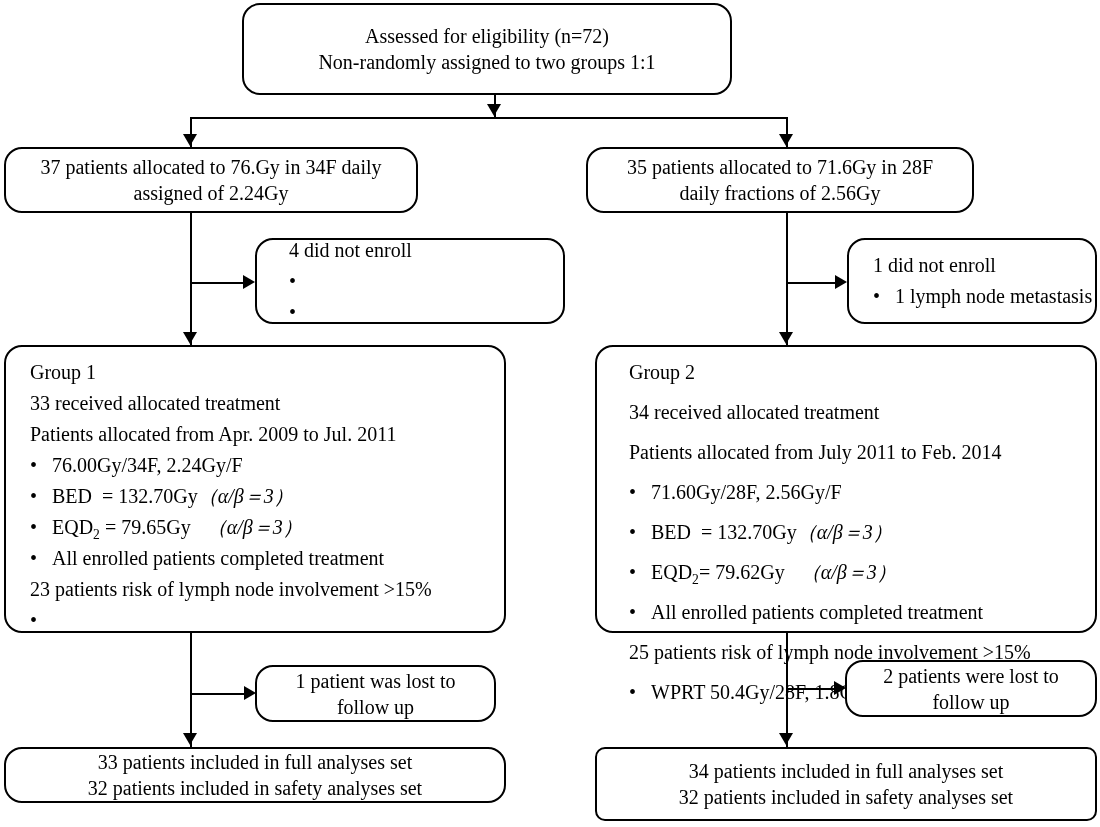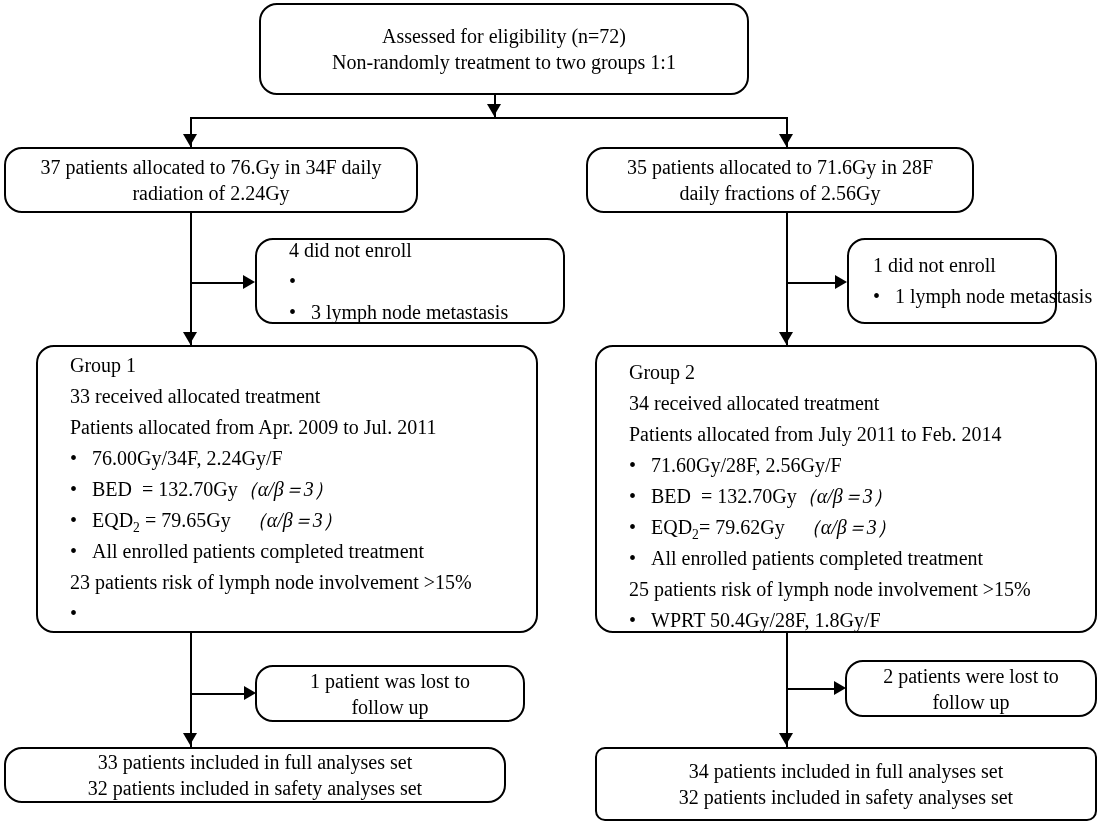--- a/index.html
+++ b/index.html
@@ -72,36 +72,36 @@
     border-bottom:7px solid transparent;
     border-left:12px solid #000;
     z-index:2;
   }
 </style>
 </head>
 <body>
 
 <div id="canvas">
 
-  <div class="box center" style="left:259px;top:3px;width:490px;height:92px;text-align:right;">
+  <div class="box center" style="left:242px;top:3px;width:490px;height:92px;text-align:right;">
     <div class="line-txt">Assessed for eligibility (n=72)</div>
-    <div class="line-txt">Non-randomly treatment to two groups 1:1</div>
+    <div class="line-txt">Non-randomly assigned to two groups 1:1</div>
   </div>
 
   <div class="v-line" style="left:494px;top:95px;height:22px;"></div>
   <div class="arrow-down" style="left:487px;top:104px;"></div>
   <div class="h-line" style="left:190px;top:117px;width:596px;"></div>
   <div class="v-line" style="left:190px;top:117px;height:30px;"></div>
   <div class="arrow-down" style="left:183px;top:134px;"></div>
   <div class="v-line" style="left:786px;top:117px;height:30px;"></div>
   <div class="arrow-down" style="left:779px;top:134px;"></div>
 
   <div class="box center" style="left:4px;top:147px;width:414px;height:66px;">
     <div class="line-txt">37 patients allocated to 76.Gy in 34F daily</div>
-    <div class="line-txt">radiation of 2.24Gy</div>
+    <div class="line-txt">assigned of 2.24Gy</div>
   </div>
 
   <div class="box center" style="left:586px;top:147px;width:388px;height:66px;">
     <div class="line-txt">35 patients allocated to 71.6Gy in 28F</div>
     <div class="line-txt">daily fractions of 2.56Gy</div>
   </div>
 
   <div class="v-line" style="left:190px;top:213px;height:132px;"></div>
   <div class="arrow-down" style="left:183px;top:332px;"></div>
   <div class="h-line" style="left:190px;top:282px;width:55px;"></div>
@@ -112,33 +112,32 @@
   <div class="h-line" style="left:786px;top:282px;width:51px;"></div>
   <div class="arrow-right" style="left:835px;top:275px;"></div>
 
   <div class="box left" style="left:255px;top:238px;width:310px;height:86px;padding:4px 18px;justify-content:center;">
     <div class="blk pad-l2">4 did not enroll</div>
     <div class="bullet-row pad-l2">
       <span class="bullet-dot">•</span>
     </div>
     <div class="bullet-row pad-l2">
       <span class="bullet-dot">•</span>
-      <span>3 lymph node metastasis</span>
-    </div>
-  </div>
-
-  <div class="box left" style="left:847px;top:238px;width:210px;height:86px;padding:4px 10px;">
+    </div>
+  </div>
+
+  <div class="box left" style="left:847px;top:238px;width:250px;height:86px;padding:4px 10px;">
     <div class="blk pad-l2">1 did not enroll</div>
     <div class="bullet-row pad-l2">
       <span class="bullet-dot">•</span>
       <span>1 lymph node metastasis</span>
     </div>
   </div>
 
-  <div class="box left" style="left:4px;top:345px;width:502px;height:288px;padding:10px 14px;justify-content:center;margin-left:32px;">
+  <div class="box left" style="left:4px;top:345px;width:502px;height:288px;padding:10px 6px;justify-content:flex-start;">
     <div class="blk pad-l">Group 1</div>
     <div class="blk pad-l">33 received allocated treatment</div>
     <div class="blk pad-l">Patients allocated from Apr. 2009 to Jul. 2011</div>
     <div class="bullet-row pad-l">
       <span class="bullet-dot">•</span>
       <span>76.00Gy/34F, 2.24Gy/F</span>
     </div>
     <div class="bullet-row pad-l">
       <span class="bullet-dot">•</span>
       <span>BED</span>
@@ -157,21 +156,21 @@
     <div class="bullet-row pad-l">
       <span class="bullet-dot">•</span>
       <span>All enrolled patients completed treatment</span>
     </div>
     <div class="blk pad-l">23 patients risk of lymph node involvement &gt;15%</div>
     <div class="bullet-row pad-l">
       <span class="bullet-dot">•</span>
     </div>
   </div>
 
-  <div class="box left" style="left:595px;top:345px;width:502px;height:288px;padding:10px 14px;justify-content:space-around;">
+  <div class="box left" style="left:595px;top:345px;width:502px;height:288px;padding:10px 14px;justify-content:space-around;gap:9px;">
     <div class="blk pad-l">Group 2</div>
     <div class="blk pad-l">34 received allocated treatment</div>
     <div class="blk pad-l">Patients allocated from July 2011 to Feb. 2014</div>
     <div class="bullet-row pad-l">
       <span class="bullet-dot">•</span>
       <span>71.60Gy/28F, 2.56Gy/F</span>
     </div>
     <div class="bullet-row pad-l">
       <span class="bullet-dot">•</span>
       <span>BED</span>
@@ -200,21 +199,21 @@
   <div class="v-line" style="left:190px;top:633px;height:114px;"></div>
   <div class="arrow-down" style="left:183px;top:733px;"></div>
   <div class="h-line" style="left:190px;top:693px;width:56px;"></div>
   <div class="arrow-right" style="left:244px;top:686px;"></div>
 
   <div class="v-line" style="left:786px;top:633px;height:114px;"></div>
   <div class="arrow-down" style="left:779px;top:733px;"></div>
   <div class="h-line" style="left:786px;top:688px;width:50px;"></div>
   <div class="arrow-right" style="left:834px;top:681px;"></div>
 
-  <div class="box center" style="left:255px;top:665px;width:270px;height:57px;">
+  <div class="box center" style="left:255px;top:665px;width:241px;height:57px;">
     <div class="line-txt">1 patient was lost to</div>
     <div class="line-txt">follow up</div>
   </div>
 
   <div class="box center" style="left:845px;top:660px;width:252px;height:57px;">
     <div class="line-txt">2 patients were lost to</div>
     <div class="line-txt">follow up</div>
   </div>
 
   <div class="box center" style="left:4px;top:747px;width:502px;height:56px;">

